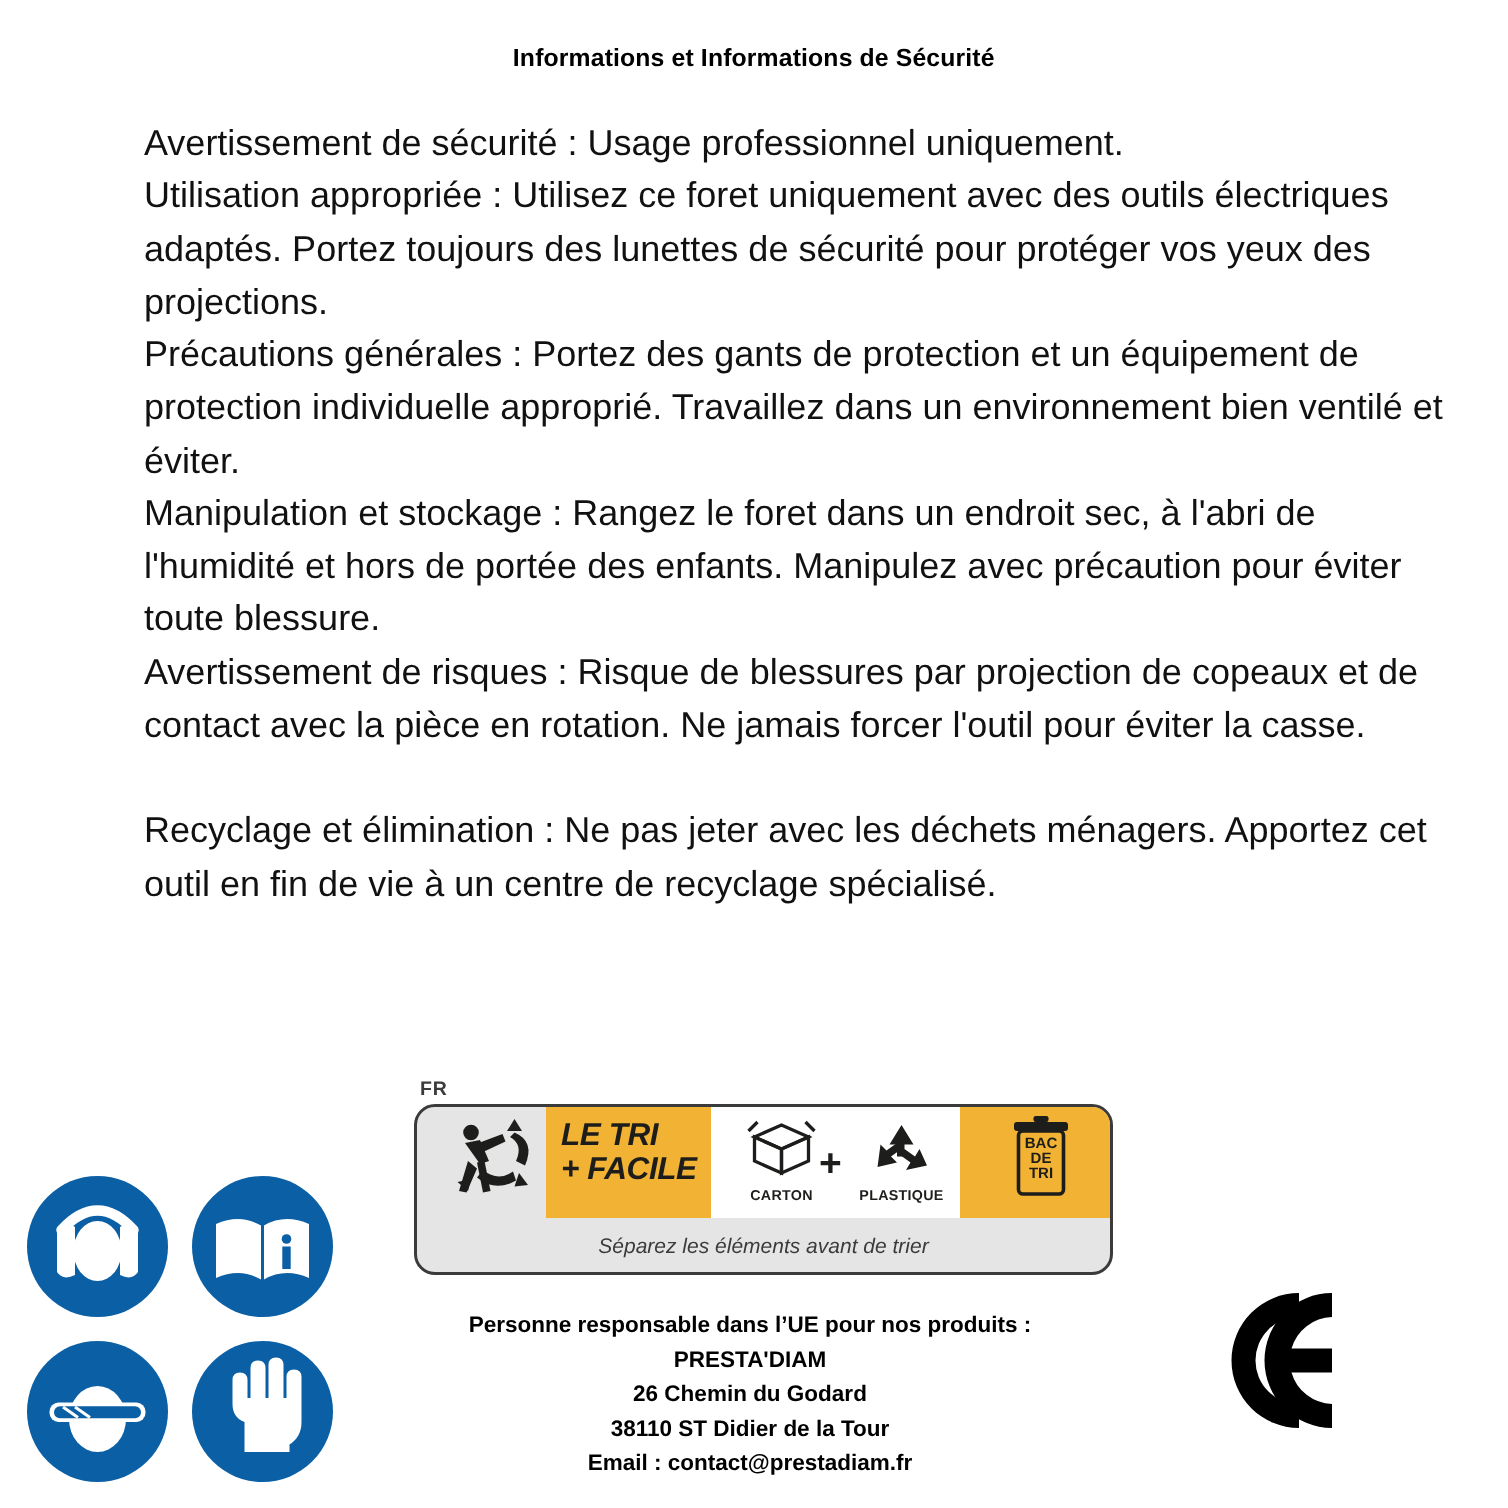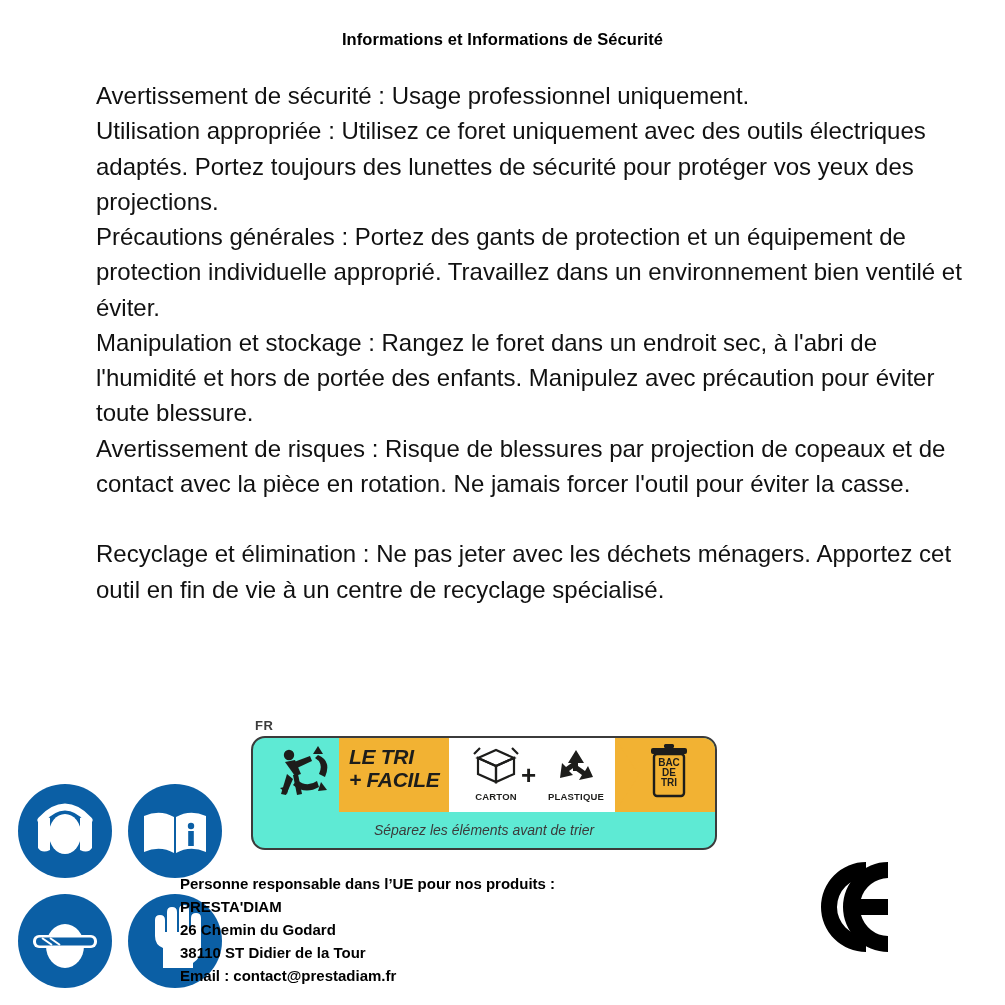--- a/index.html
+++ b/index.html
@@ -64,21 +64,21 @@
   }
   .picto.p1 { left: 0px;   top: 0px; }
   .picto.p2 { left: 110px; top: 0px; }
   .picto.p3 { left: 0px;   top: 110px; }
   .picto.p4 { left: 110px; top: 110px; }
   .picto svg { display: block; }
 
   
   .tri-label {
     position: absolute;
-    left: 251px;
+    left: 276px;
     top: 718px;
     width: 470px;
     height: 132px;
     padding-left: 41px;
   }
   .tri-fr {
     position: absolute;
     left: 4px;
     top: 0px;
     font-size: 13px;
@@ -87,21 +87,21 @@
     letter-spacing: 0.5px;
   }
   .tri-box {
     position: absolute;
     left: 0px;
     top: 18px;
     width: 462px;
     height: 110px;
     border: 2px solid #3b3b3b;
     border-radius: 14px;
-    background: #5eead4;
+    background: #e5e5e5;
     overflow: hidden;
   }
   .tri-yellow {
     position: absolute;
     left: 86px;
     top: 0px;
     width: 376px;
     height: 74px;
     background: #f2b233;
   }
@@ -201,21 +201,21 @@
     color: #3b3b3b;
     line-height: 32px;
   }
 
   
   .resp {
     position: absolute;
     left: 180px;
     top: 872px;
     width: 640px;
-    text-align: left;
+    text-align: center;
     font-size: 15px;
     font-weight: bold;
     line-height: 1.54;
     color: #000;
   }
   .resp .thin { font-weight: bold; }
 
   
   .ce {
     position: absolute;

